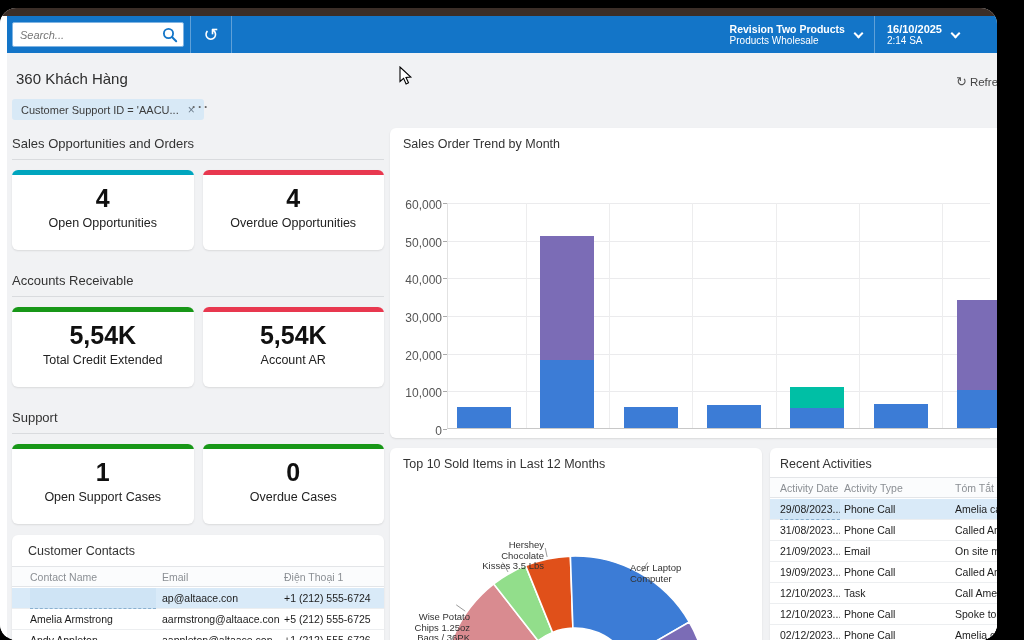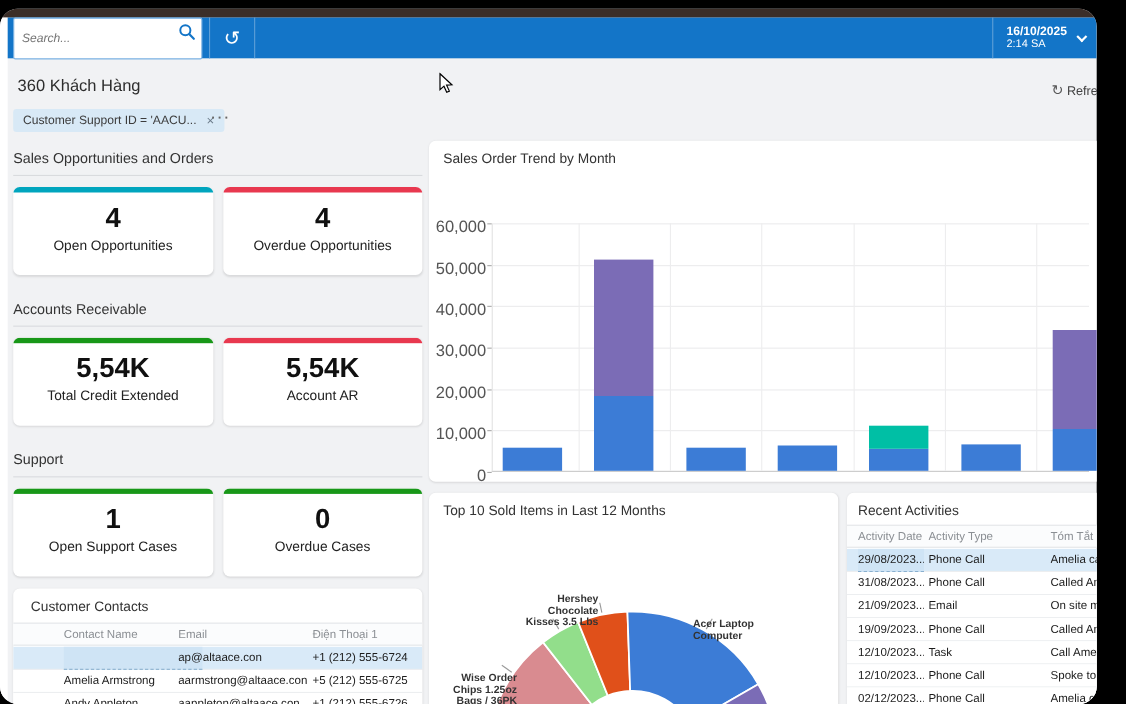--- a/index.html
+++ b/index.html
@@ -6,21 +6,21 @@
   html,body { width:1024px; height:640px; overflow:hidden; background:#000; font-family:"Liberation Sans", sans-serif; }
 
   .window { position:absolute; left:0; top:8px; width:997px; height:632px; background:#f1f2f4;
             border-radius:16px; overflow:hidden; }
   .window-cap { position:absolute; left:0; top:0; right:0; height:8px; background:#3b2e28; }
   .left-strip { position:absolute; left:0; top:8px; width:7px; bottom:0; background:#ffffff; }
 
   
   .toolbar { position:absolute; left:7px; right:0; top:8px; height:37px; background:#1375c8;
              display:flex; align-items:center; }
-  .search-box { position:relative; margin-left:5px; width:172px; height:38px; background:#fff;
+  .search-box { position:relative; margin-left:5px; width:172px; height:25px; background:#fff;
                 border:1px solid #7fb4e3; border-radius:2px; display:flex; align-items:center; }
   .search-box input { border:0; outline:none; width:140px; margin-left:7px; font-size:11px; font-style:italic;
                       color:#555; font-family:"Liberation Sans",sans-serif; background:transparent; }
   .search-glyph { position:absolute; right:5px; top:4px; }
   .tb-sep { width:1px; height:37px; background:#5fa0d8; margin:0 0; }
   .timer-btn { width:40px; height:37px; display:flex; align-items:center; justify-content:center;
                color:#fff; font-size:18px; cursor:pointer; }
   .tb-spacer { flex:1; }
   .tb-menu { display:flex; align-items:center; color:#fff; padding:0 12px; height:37px; cursor:pointer; }
   .tb-menu .lines { text-align:left; }
@@ -62,42 +62,42 @@
   
   .thead, .trow { position:absolute; left:0; right:0; }
   .thead { height:21px; background:#fbfcfd; border-top:1px solid #e3e5e8; border-bottom:1px solid #e3e5e8; }
   .thead .tcell { color:#8b8f94; }
   .trow { height:21px; border-bottom:1px solid #eceef0; background:#fff; }
   .trow.sel { background:#d9eaf8; }
   .tcell { position:absolute; top:4px; font-size:10.5px; color:#1c1c1c; white-space:nowrap; overflow:hidden; }
   .cellsel { background:#cfe4f5; top:0; padding-top:4px; height:21px; border-bottom:1px dashed #8ab0cf; }
 
   
-  .ct-head .c0, .ct-row .c0 { left:18px;  width:126px;margin-left:28px; }
+  .ct-head .c0, .ct-row .c0 { left:18px;  width:126px; }
   .ct-head .c1, .ct-row .c1 { left:150px; width:118px; }
   .ct-head .c2, .ct-row .c2 { left:272px; width:96px; }
   
   .ra-head .c0, .ra-row .c0 { left:10px;  width:60px; }
   .ra-head .c1, .ra-row .c1 { left:74px;  width:105px; }
   .ra-head .c2, .ra-row .c2 { left:185px; width:112px; }
 
   
   .chart-area { position:absolute; left:0; top:28px; right:0; bottom:0; }
   .plot { position:absolute; left:57px; top:47px; width:543px; height:226px;
           border-bottom:1px solid #c8c8c8; border-left:1px solid #e2e2e2; }
   .hgrid { position:absolute; left:0; right:0; height:1px; background:#ebebed; }
   .vgrid { position:absolute; top:0; bottom:0; width:1px; background:#ededee; }
   .bar { position:absolute; }
-  .ytick { position:absolute; left:2px; width:50px; text-align:right; font-size:15px; color:#555; }
+  .ytick { position:absolute; left:2px; width:50px; text-align:right; font-size:12px; color:#555; }
   .ytickmark { position:absolute; left:53px; width:4px; height:1px; background:#aaa; }
   .xtick { position:absolute; width:90px; text-align:right; font-size:9px; color:#444;
            transform:rotate(-33deg); transform-origin:100% 0; }
 
   
-  .pie-label { position:absolute; font-size:9.5px; line-height:10.5px; color:#333;font-weight:bold; }
+  .pie-label { position:absolute; font-size:9.5px; line-height:10.5px; color:#333; }
   .pie-label-0 { left:6px;   top:164px; width:74px; text-align:right; }
   .pie-label-1 { left:26px;  top:122px; width:90px; text-align:right; }
   .pie-label-2 { left:84px;  top:92px;  width:70px; text-align:right; }
   .pie-label-3 { left:240px; top:115px; width:88px; text-align:left; }
 
   .cursor { position:absolute; left:399px; top:58px; z-index:50; }
 </style>
 </head>
 <body>
 
@@ -110,22 +110,29 @@
       <input placeholder="Search..." style="">
       <svg class="search-glyph" width="16" height="16" viewBox="0 0 16 16">
         <circle cx="6.5" cy="6.5" r="4.6" fill="none" stroke="#1375c8" stroke-width="1.8"></circle>
         <line x1="10.2" y1="10.2" x2="14.2" y2="14.2" stroke="#1375c8" stroke-width="2" stroke-linecap="round"></line>
       </svg>
     </div>
     <div class="tb-sep" style="margin-left:6px"></div>
     <div class="timer-btn">↺</div>
     <div class="tb-sep"></div>
     <div class="tb-spacer"></div>
+    <div class="tb-menu tb-company">
+      <div class="lines">
+        <div class="l1">Revision Two Products</div>
+        <div class="l2">Products Wholesale</div>
+      </div>
+      <div class="chev"></div>
+    </div>
     <div class="tb-sep"></div>
-    <div class="tb-menu tb-date" style="padding-right:10px">
+    <div class="tb-menu tb-date" style="padding-right:38px">
       <div class="lines">
         <div class="l1">16/10/2025</div>
         <div class="l2">2:14 SA</div>
       </div>
       <div class="chev"></div>
     </div>
   </div>
 
   <div class="page-title">360 Khách Hàng</div>
   <div class="refresh">
@@ -269,21 +276,21 @@
         <line x1="30.233626065275132" y1="63.14075752895978" x2="21.222953578096224" y2="56.83141672909828" stroke="#9a9a9a" stroke-width="1"></line>
         <path d="M58.7326852570131,35.98258052391269 A132,132 0 0 1 90.55192966909961,17.611731197184056 L117.52360439504528,84.36896872599276 A60,60 0 0 0 103.06031148046051,92.71935478359669 Z" fill="#92DE8B" stroke="#ffffff" stroke-width="1.6"></path>
         <line x1="73.00000000000003" y1="23.952595892885213" x2="67.50000000000003" y2="14.426316451256383" stroke="#9a9a9a" stroke-width="1"></line>
         <path d="M90.55192966909961,17.611731197184056 A132,132 0 0 1 135.3932664352699,8.080410833479363 L137.90603019784996,80.03655037885426 A60,60 0 0 0 117.52360439504528,84.36896872599276 Z" fill="#E0501A" stroke="#ffffff" stroke-width="1.6"></path>
         <line x1="112.13983343042028" y1="8.928221501670038" x2="109.85280483142492" y2="-1.8314021064018107" stroke="#9a9a9a" stroke-width="1"></line>
         <path d="M135.3932664352699,8.080410833479363 A132,132 0 0 1 254.3153532995459,74.00000000000001 L191.96152422706632,110 A60,60 0 0 0 137.90603019784996,80.03655037885426 Z" fill="#3C7CD6" stroke="#ffffff" stroke-width="1.6"></path>
         <line x1="207" y1="23.952595892885228" x2="212.5" y2="14.426316451256397" stroke="#9a9a9a" stroke-width="1"></line>
         <path d="M254.3153532995459,74.00000000000001 A132,132 0 0 1 206,254.3153532995459 L170,191.96152422706632 A60,60 0 0 0 191.96152422706632,110 Z" fill="#7B6CB6" stroke="#ffffff" stroke-width="1.6"></path>
       </svg>
       <div class="pie-label pie-label-0">
-        <div>Wise Order</div>
+        <div>Wise Potato</div>
         <div>Chips 1.25oz</div>
         <div>Bags / 36PK</div>
       </div>
       <div class="pie-label pie-label-2">
         <div>Hershey</div>
         <div>Chocolate</div>
         <div>Kisses 3.5 Lbs</div>
       </div>
       <div class="pie-label pie-label-3">
         <div>Acer Laptop</div>

